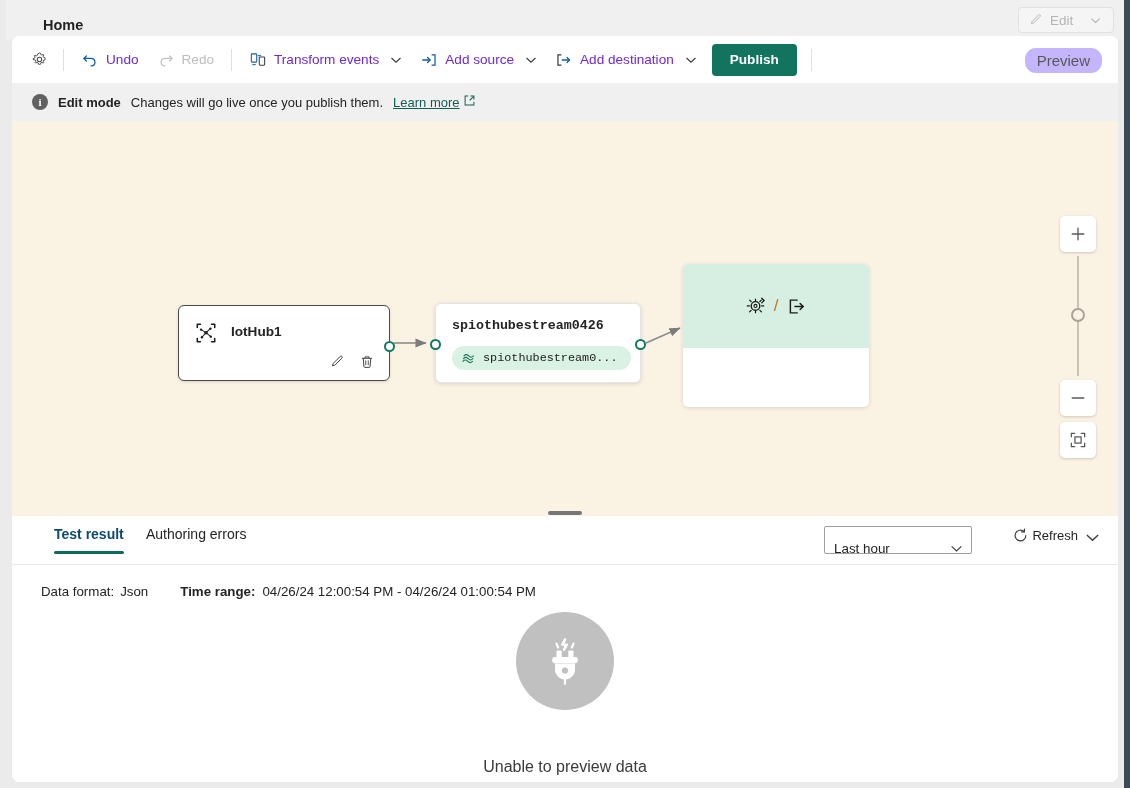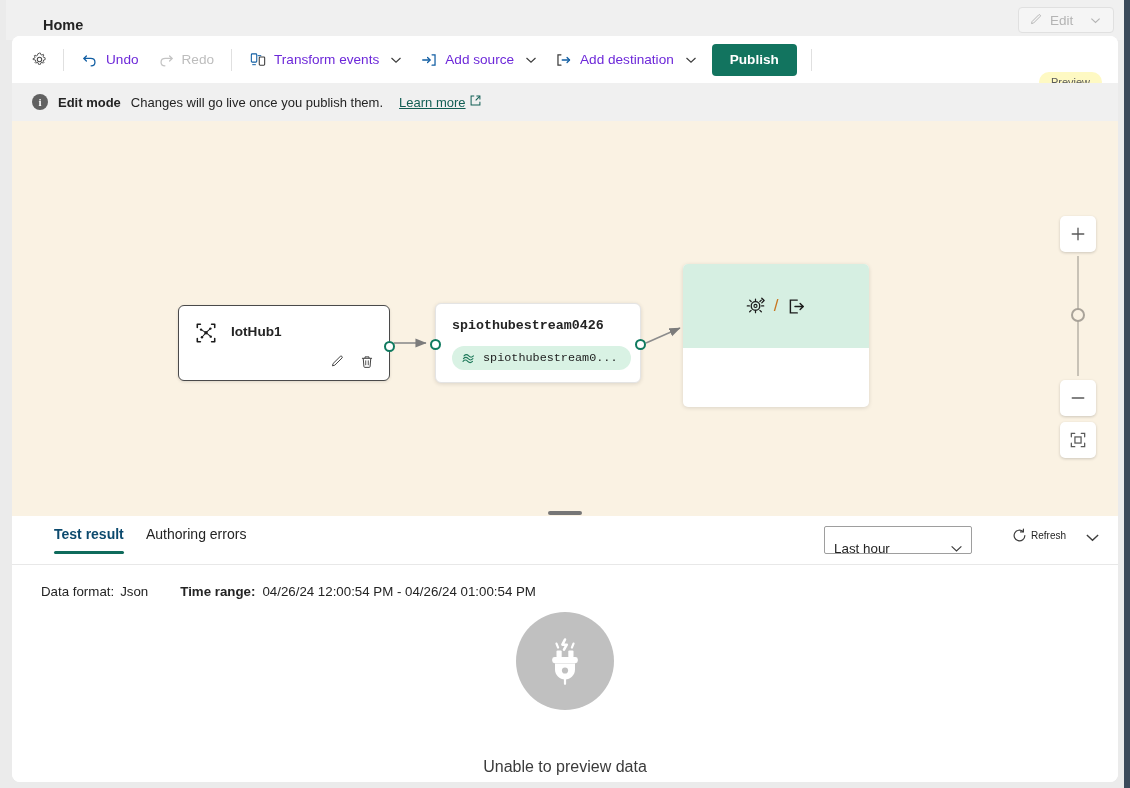--- a/index.html
+++ b/index.html
@@ -126,27 +126,26 @@
     border-radius: 4px;
     display: flex;
     align-items: center;
     cursor: pointer;
     margin-left: 6px;
   }
   .preview-badge {
     position: absolute;
     right: 16px;
     top: 12px;
-    background: #fef9c3;
+    background: #c4b5fd;
     color: #595959;
-    font-size: 11px;
+    font-size: 15px;
     border-radius: 11px;
     padding: 4px 12px;
     cursor: default;
-    margin-top: 24px;
   }
 
   
   .editbar {
     position: absolute;
     left: 0; top: 47px;
     width: 1106px; height: 38px;
     background: #f0f0f0;
     display: flex;
     align-items: center;
@@ -169,21 +168,20 @@
   }
   .editbar .bold { font-weight: 700; }
   .editbar .msg { color: #242424; }
   .learn {
     color: #115e54;
     text-decoration: underline;
     display: flex;
     align-items: center;
     gap: 4px;
     cursor: pointer;
-    margin-left: 6px;
   }
 
   
   .canvas {
     position: absolute;
     left: 0; top: 85px;
     width: 1106px; height: 389px;
     background: #faf2e3;
     overflow: hidden;
   }
@@ -374,25 +372,25 @@
     color: #242424;
     display: flex;
     align-items: center;
     padding: 16px 8px 0 9px;
     box-sizing: border-box;
     justify-content: space-between;
     cursor: pointer;
   }
   .refresh {
     position: absolute;
-    right: 52px; top: 11px;
+    right: 40px; top: 11px;
     display: flex;
     align-items: center;
     gap: 3px;
-    font-size: 10px;
+    font-size: 13px;
     cursor: pointer;
   }
   .refresh-caret {
     position: absolute;
     right: 18px; top: 14px;
     cursor: pointer;
   }
 
   .meta {
     position: absolute;

